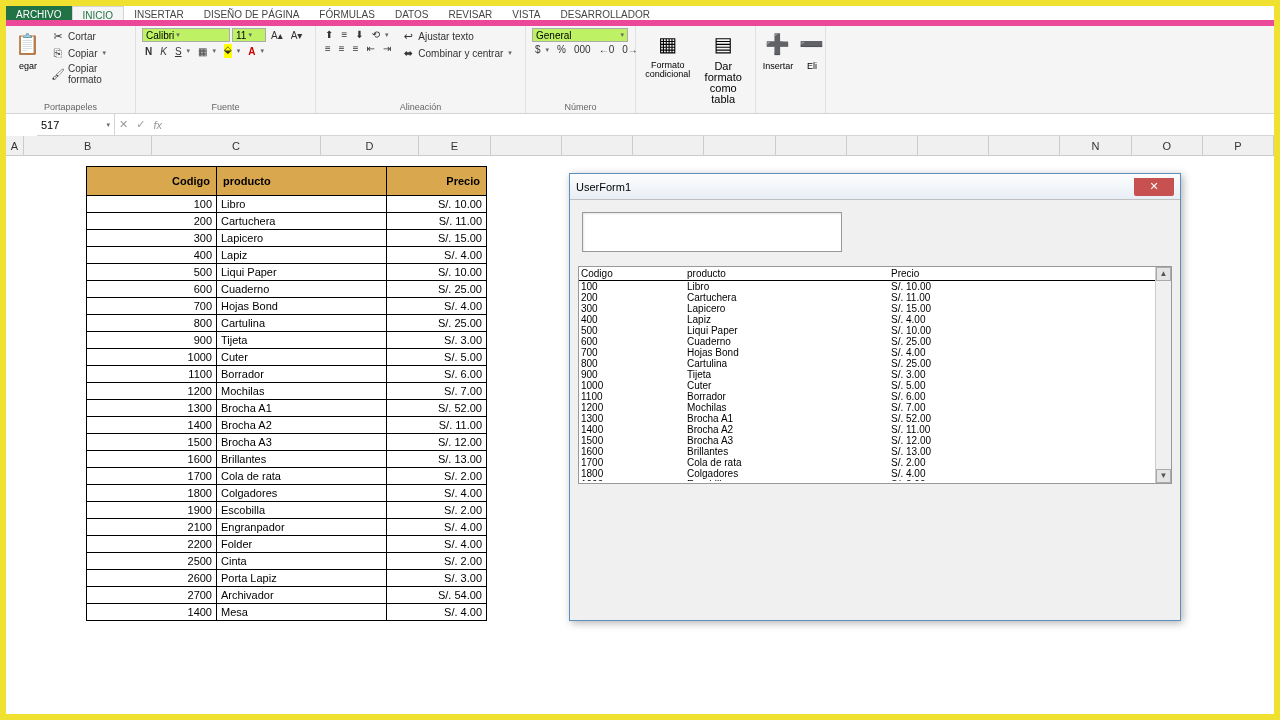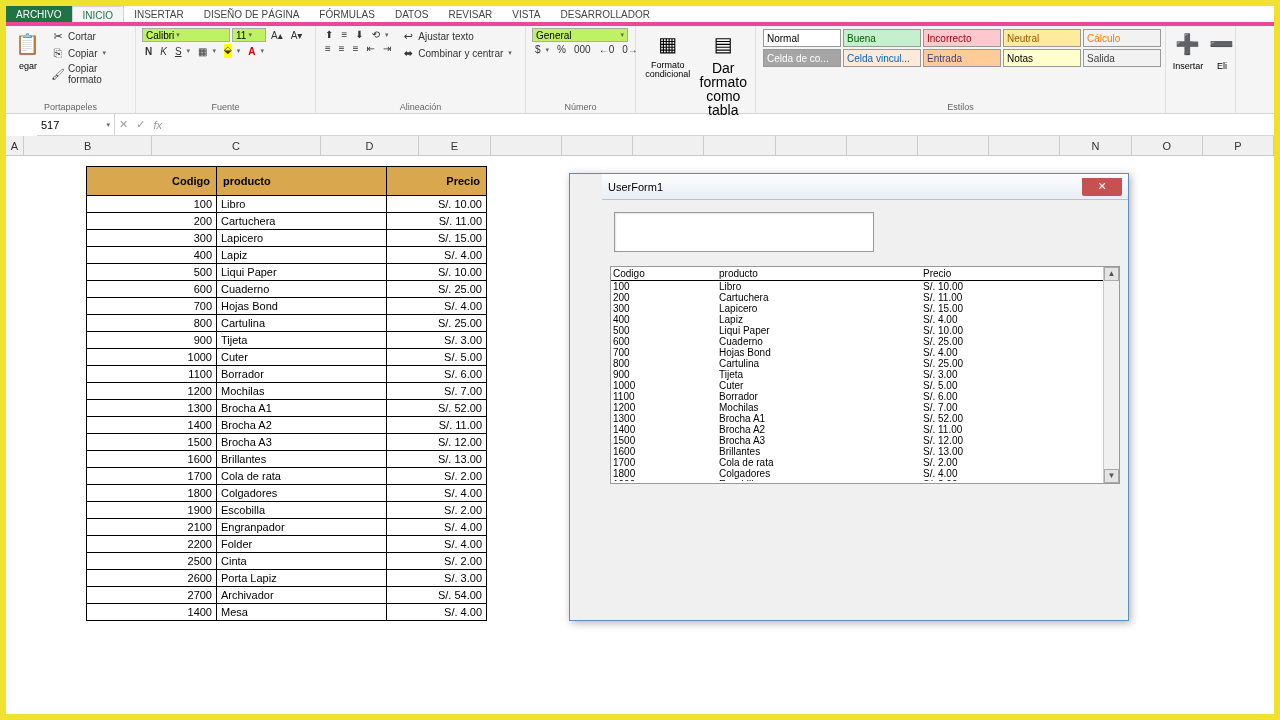--- a/index.html
+++ b/index.html
@@ -1,20 +1,20 @@
 <!DOCTYPE html>
 <html><head>
 <meta charset="utf-8">
 <style>
 * { box-sizing: border-box; margin: 0; padding: 0; font-family: 'Segoe UI', Tahoma, sans-serif; }
 body { background: #f0e030; width: 1280px; height: 720px; overflow: hidden; position: relative; }
 .frame { position: absolute; top: 6px; left: 6px; right: 6px; bottom: 6px; background: #fff; }
 
 
-.tabs { height: 20px; background: #fff; display: flex; font-size: 10px; border-bottom: 4px solid #ec4899; }
+.tabs { height: 20px; background: #fff; display: flex; font-size: 10px; border-bottom: 6px solid #ec4899; }
 .tab { padding: 3px 10px; color: #444; cursor: pointer; text-transform: uppercase; }
 .tab.file { background: #217346; color: #fff; }
 .tab.active { background: #f5f5f5; border: 1px solid #d4d4d4; border-bottom: none; color: #217346; }
 
 
 .ribbon { height: 88px; background: #f5f5f5; border-bottom: 1px solid #d4d4d4; display: flex; font-size: 10px; }
 .group { border-right: 1px solid #e0e0e0; padding: 2px 6px; display: flex; flex-direction: column; position: relative; }
 .group-label { position: absolute; bottom: 1px; left: 0; right: 0; text-align: center; font-size: 9px; color: #666; }
 .group-body { flex: 1; display: flex; gap: 4px; }
 .vstack { display: flex; flex-direction: column; gap: 1px; }
@@ -38,21 +38,21 @@
 .colhead { border-right: 1px solid #ccc; text-align: center; line-height: 20px; color: #333; }
 .sheet { position: absolute; left: 0; top: 20px; right: 0; bottom: 0; }
 .datatable { position: absolute; top: 10px; left: 80px; border-collapse: collapse; font-size: 11px; }
 .datatable th { background: #d9a84e; border: 1px solid #000; padding: 8px 6px; font-weight: bold; text-align: center; }
 .datatable td { border: 1px solid #000; padding: 1px 4px; height: 17px; }
 .datatable .c-code { width: 130px; text-align: right; }
 .datatable .c-prod { width: 170px; text-align: left; }
 .datatable .c-price { width: 100px; text-align: right; }
 
 
-.userform { position: absolute; top: 167px; left: 563px; width: 560px; background: #f0f0f0; border: 1px solid #5a8fc0; box-shadow: 2px 2px 8px rgba(0,0,0,.3); padding-left: 32px; }
+.userform { position: absolute; top: 167px; left: 563px; width: 612px; background: #f0f0f0; border: 1px solid #5a8fc0; box-shadow: 2px 2px 8px rgba(0,0,0,.3); }
 .uf-title { height: 26px; background: linear-gradient(#fdfdfd,#e8eef6); border-bottom: 1px solid #c0c0c0; display: flex; align-items: center; padding: 0 6px; font-size: 11px; }
 .uf-close { margin-left: auto; width: 40px; height: 18px; background: #c75050; color: #fff; text-align: center; line-height: 16px; font-size: 11px; border-radius: 0 0 2px 2px; cursor: pointer; }
 .uf-body { padding: 8px; background: #f0f0f0; height: 420px; }
 .uf-input { width: 260px; height: 40px; border: 1px solid #999; background: #fff; margin: 4px 0 14px 4px; box-shadow: inset 1px 1px 2px rgba(0,0,0,.1); }
 .uf-list { border: 1px solid #999; background: #fff; height: 218px; position: relative; font-size: 10px; overflow: hidden; }
 .uf-list-head { display: flex; border-bottom: 1px solid #000; font-weight: normal; padding: 1px 2px; }
 .uf-list-rows { overflow-y: auto; height: 200px; }
 .uf-row { display: flex; padding: 0 2px; line-height: 11px; }
 .uf-c1 { width: 106px; }
 .uf-c2 { width: 204px; }
@@ -198,40 +198,25 @@
     </div>
 
     <div class="group" style="width:120px">
       <div class="group-body">
         <div class="vstack" style="align-items:center;width:56px">
           <div class="bigicon">▦</div>
           <span style="font-size:9px;text-align:center;line-height:1">Formato condicional</span>
         </div>
         <div class="vstack" style="align-items:center;width:56px">
           <div class="bigicon">▤</div>
-          <span style="font-size:14px;text-align:center;line-height:1">Dar formato como tabla</span>
-        </div>
-      </div>
-    </div>
-
-    <div class="group" style="width:410px">
-      <div class="stylegrid" id="stylegrid">
-          <div class="stylecell" style="background: rgb(255, 255, 255); color: rgb(0, 0, 0);">Normal</div>
-          <div class="stylecell" style="background: rgb(198, 239, 206); color: rgb(0, 97, 0);">Buena</div>
-          <div class="stylecell" style="background: rgb(255, 199, 206); color: rgb(156, 0, 6);">Incorrecto</div>
-          <div class="stylecell" style="background: rgb(255, 235, 156); color: rgb(156, 87, 0);">Neutral</div>
-          <div class="stylecell" style="background: rgb(242, 242, 242); color: rgb(250, 125, 0);">Cálculo</div>
-          <div class="stylecell" style="background: rgb(165, 165, 165); color: rgb(255, 255, 255);">Celda de co...</div>
-          <div class="stylecell" style="background: rgb(253, 234, 218); color: rgb(5, 99, 193);">Celda vincul...</div>
-          <div class="stylecell" style="background: rgb(255, 204, 153); color: rgb(63, 63, 118);">Entrada</div>
-          <div class="stylecell" style="background: rgb(255, 255, 204); color: rgb(0, 0, 0);">Notas</div>
-          <div class="stylecell" style="background: rgb(242, 242, 242); color: rgb(63, 63, 63);">Salida</div>
-        </div>
-      <div class="group-label">Estilos</div>
-    </div>
+          <span style="font-size:11px;text-align:center;line-height:1">Dar formato como tabla</span>
+        </div>
+      </div>
+    </div>
+
 
     <div class="group" style="width:70px">
       <div class="group-body">
         <div class="vstack" style="align-items:center;width:32px">
           <div class="bigicon">➕</div>
           <span style="font-size:9px">Insertar</span>
         </div>
         <div class="vstack" style="align-items:center;width:28px">
           <div class="bigicon">➖</div>
           <span style="font-size:9px">Eli</span>

